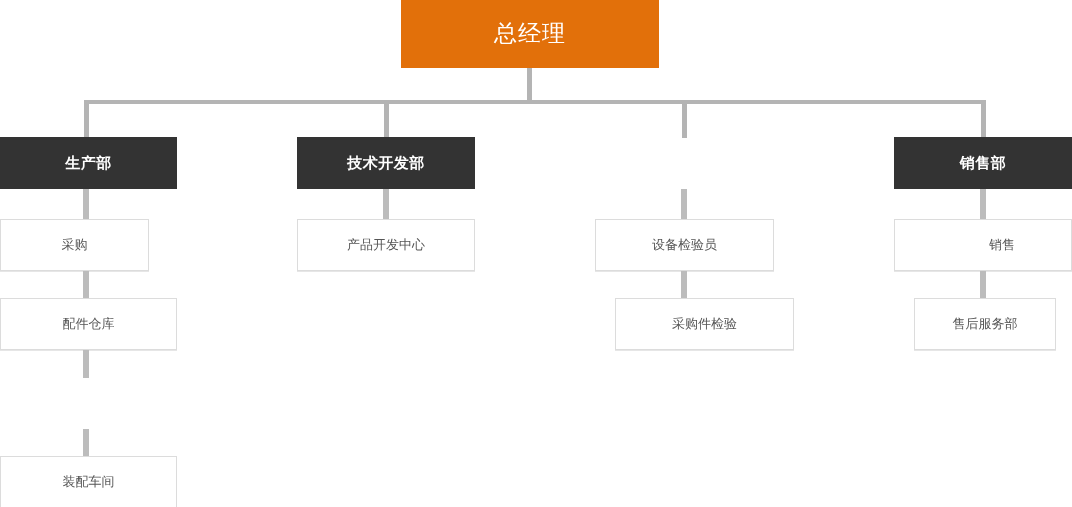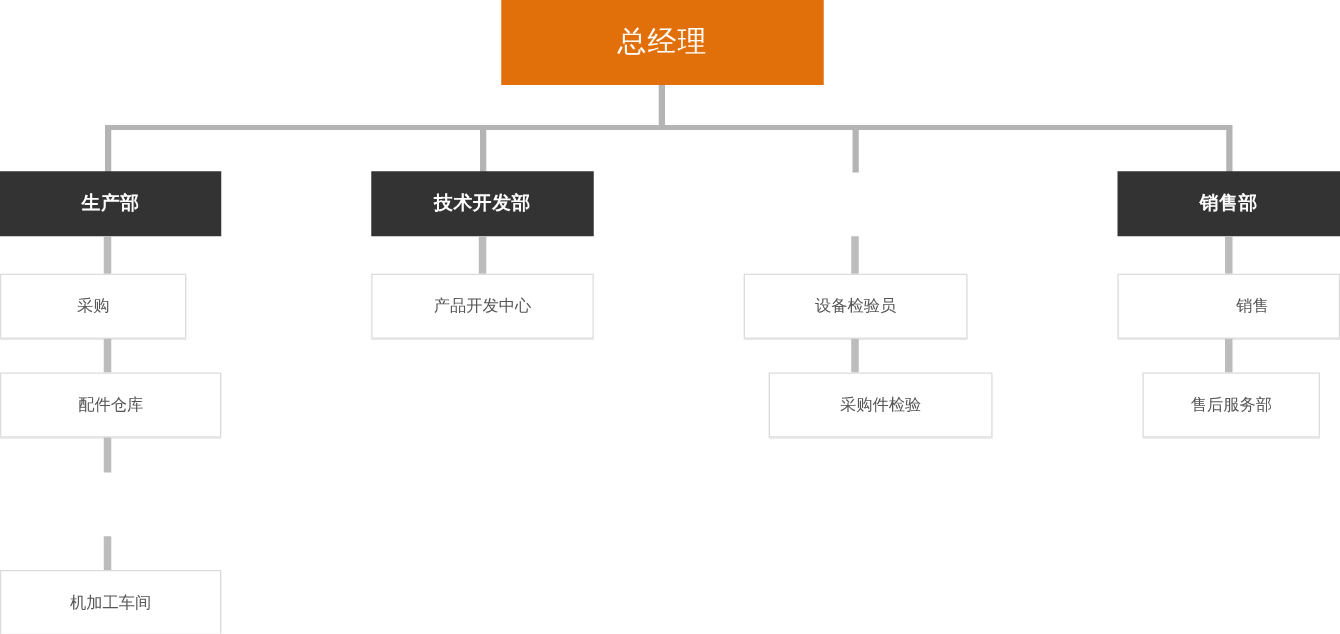--- a/index.html
+++ b/index.html
@@ -86,21 +86,21 @@
 
   <div class="conn-soft" style="left:83px;top:271px;height:28px;"></div>
   <div class="node node-sub" style="left:0px;top:298px;width:177px;height:52px;">
     <span>配件仓库</span>
   </div>
 
   <div class="conn-soft" style="left:83px;top:350px;height:28px;"></div>
 
   <div class="conn-soft" style="left:83px;top:429px;height:28px;"></div>
   <div class="node node-sub" style="left:0px;top:456px;width:177px;height:52px;">
-    <span>机加工车间</span>
+    <span>装配车间</span>
   </div>
 
   <div class="conn-soft" style="left:383px;top:189px;height:31px;"></div>
   <div class="node node-sub" style="left:297px;top:219px;width:178px;height:52px;">
     <span>产品开发中心</span>
   </div>
 
   <div class="conn-soft" style="left:681px;top:189px;height:31px;"></div>
   <div class="node node-sub" style="left:595px;top:219px;width:179px;height:52px;text-align:right;">
     <span>设备检验员</span>

